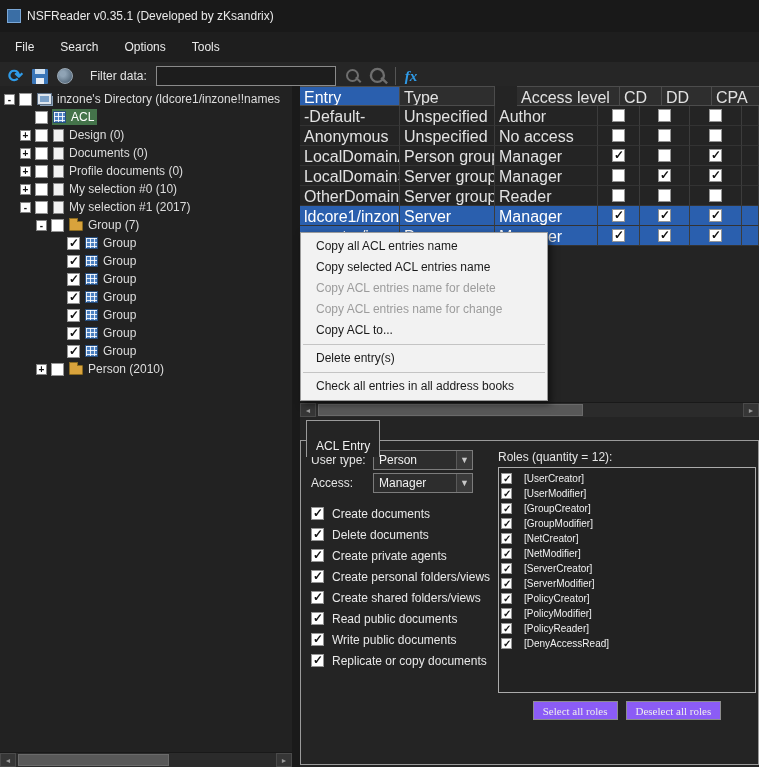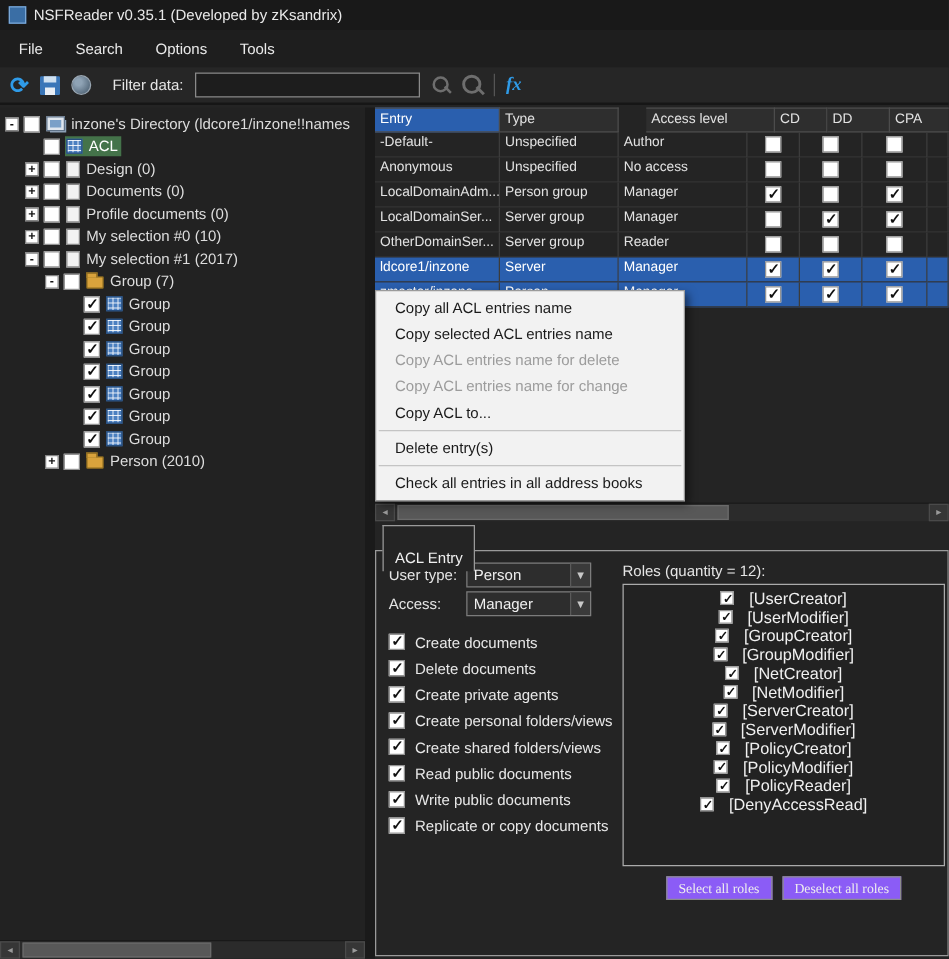--- a/index.html
+++ b/index.html
@@ -1,21 +1,21 @@
 <!DOCTYPE html>
 <html><head>
 <meta charset="utf-8">
 <style>
   * { margin:0; padding:0; box-sizing:border-box; }
   html,body { width:759px; height:767px; overflow:hidden; }
   body { font-family:"Liberation Sans", sans-serif; background:#242424; color:#ddd; }
   .window { position:relative; width:759px; height:767px; background:#242424; }
 
   
-  .titlebar { height:24px; background:#191919; display:flex; align-items:flex-start; gap:6px; padding:5px 7px; font-size:12px; color:#e9e9e9; }
+  .titlebar { height:24px; background:#191919; display:flex; align-items:center; gap:6px; padding:16px 7px; font-size:12px; color:#e9e9e9; }
   .app-icon { width:14px; height:14px; background:#3a6ea5; border:1px solid #7aa7d6; flex:none; }
 
   
   .menubar { height:30px; background:#1e1e1e; display:flex; align-items:center; padding:0 2px; font-size:12px; color:#eaeaea; }
   .menu-item { padding:5px 13px; cursor:default; }
 
   
   .toolbar { height:30px; background:#262626; border-bottom:2px solid #161616; display:flex; align-items:center; gap:9px; padding:0 8px; font-size:12px; }
   .icon-refresh { color:#2f9be8; font-size:18px; font-weight:bold; line-height:16px; }
   .icon-save { width:16px; height:15px; background:#3a76b8; position:relative; border-radius:1px; }
@@ -64,21 +64,21 @@
   .hscrollbar { position:absolute; height:15px; background:#2b2b2b; border-top:1px solid #191919; display:flex; }
   .sb-arrow { width:16px; flex:none; background:#363636; border:1px solid #4a4a4a; color:#9a9a9a; font-size:7px; display:flex; align-items:center; justify-content:center; }
   .sb-track { flex:1; position:relative; }
   .sb-thumb { position:absolute; top:1px; bottom:1px; background:#585858; border:1px solid #6a6a6a; }
   .tree-scroll { left:0; right:0; bottom:0; }
   .tree-scroll .sb-thumb { left:2px; width:58%; }
   .table-scroll { left:0; right:0; top:316px; }
   .table-scroll .sb-thumb { left:2px; width:62%; }
 
   
-  .acl-table { position:absolute; left:0; top:0; right:0; height:158px; font-size:11px; }
+  .acl-table { position:absolute; left:0; top:0; right:0; height:158px; font-size:16px; }
   .t-row, .t-header { display:flex; height:20px; }
   .t-cell { border-right:1px solid #3c3c3c; border-bottom:1px solid #333; padding:2px 4px; overflow:hidden; white-space:nowrap; flex:none; color:#e2e2e2; }
   .t-header .t-cell { background:#2e2e2e; border-right:1px solid #4c4c4c; border-bottom:1px solid #4c4c4c; border-top:1px solid #4c4c4c; }
   .t-header .t-cell.sorted { background:#2a5fae; color:#fff; }
   .t-row.selected .t-cell { background:#2a5fae; color:#fff; }
   .cbcell { display:flex; align-items:center; justify-content:center; padding:0; }
 
   
   .context-menu { position:absolute; left:0; top:146px; width:248px; background:#f2f2f2; border:1px solid #9b9b9b; box-shadow:3px 3px 7px rgba(0,0,0,.55); padding:3px 0; font-size:12px; color:#1a1a1a; z-index:20; }
   .cm-item { height:21px; line-height:15px; padding:3px 10px 3px 15px; white-space:nowrap; }
@@ -93,21 +93,21 @@
   .form-row { display:flex; align-items:center; height:22px; margin-bottom:1px; }
   .form-row label { width:62px; flex:none; color:#e5e5e5; }
   .select { display:flex; width:100px; height:20px; background:#2d2d2d; border:1px solid #7c7c7c; align-items:center; }
   .select-value { flex:1; padding:0 5px; color:#f0f0f0; overflow:hidden; }
   .select-arrow { width:16px; flex:none; text-align:center; background:#3a3a3a; border-left:1px solid #5a5a5a; color:#c8c8c8; font-size:9px; line-height:18px; }
   .perms { margin-top:9px; }
   .perm-row { display:flex; align-items:center; height:21px; gap:8px; white-space:nowrap; }
   .perm-label { color:#e8e8e8; }
   .roles-label { position:absolute; left:197px; top:9px; color:#e5e5e5; }
   .roles-list { position:absolute; left:197px; top:26px; width:258px; height:226px; border:1px solid #ababab; background:#222; padding:3px 2px; overflow:hidden; }
-  .role-row { display:flex; align-items:center; height:15px; gap:12px; font-size:13px; white-space:nowrap;justify-content:center; }
+  .role-row { display:flex; align-items:center; height:15px; gap:12px; font-size:10px; white-space:nowrap; }
   .role-label { color:#f0f0f0; }
   .roles-buttons { position:absolute; left:197px; top:260px; width:258px; display:flex; justify-content:center; gap:8px; }
   .btn { height:19px; padding:2px 9px; background:#8b5cf6; border:1px solid #8c8c8c; color:#eee; font-size:11px; font-family:Liberation Serif, serif; }
 </style>
 </head>
 <body>
 
 <div class="window">
 
   <div class="titlebar">

